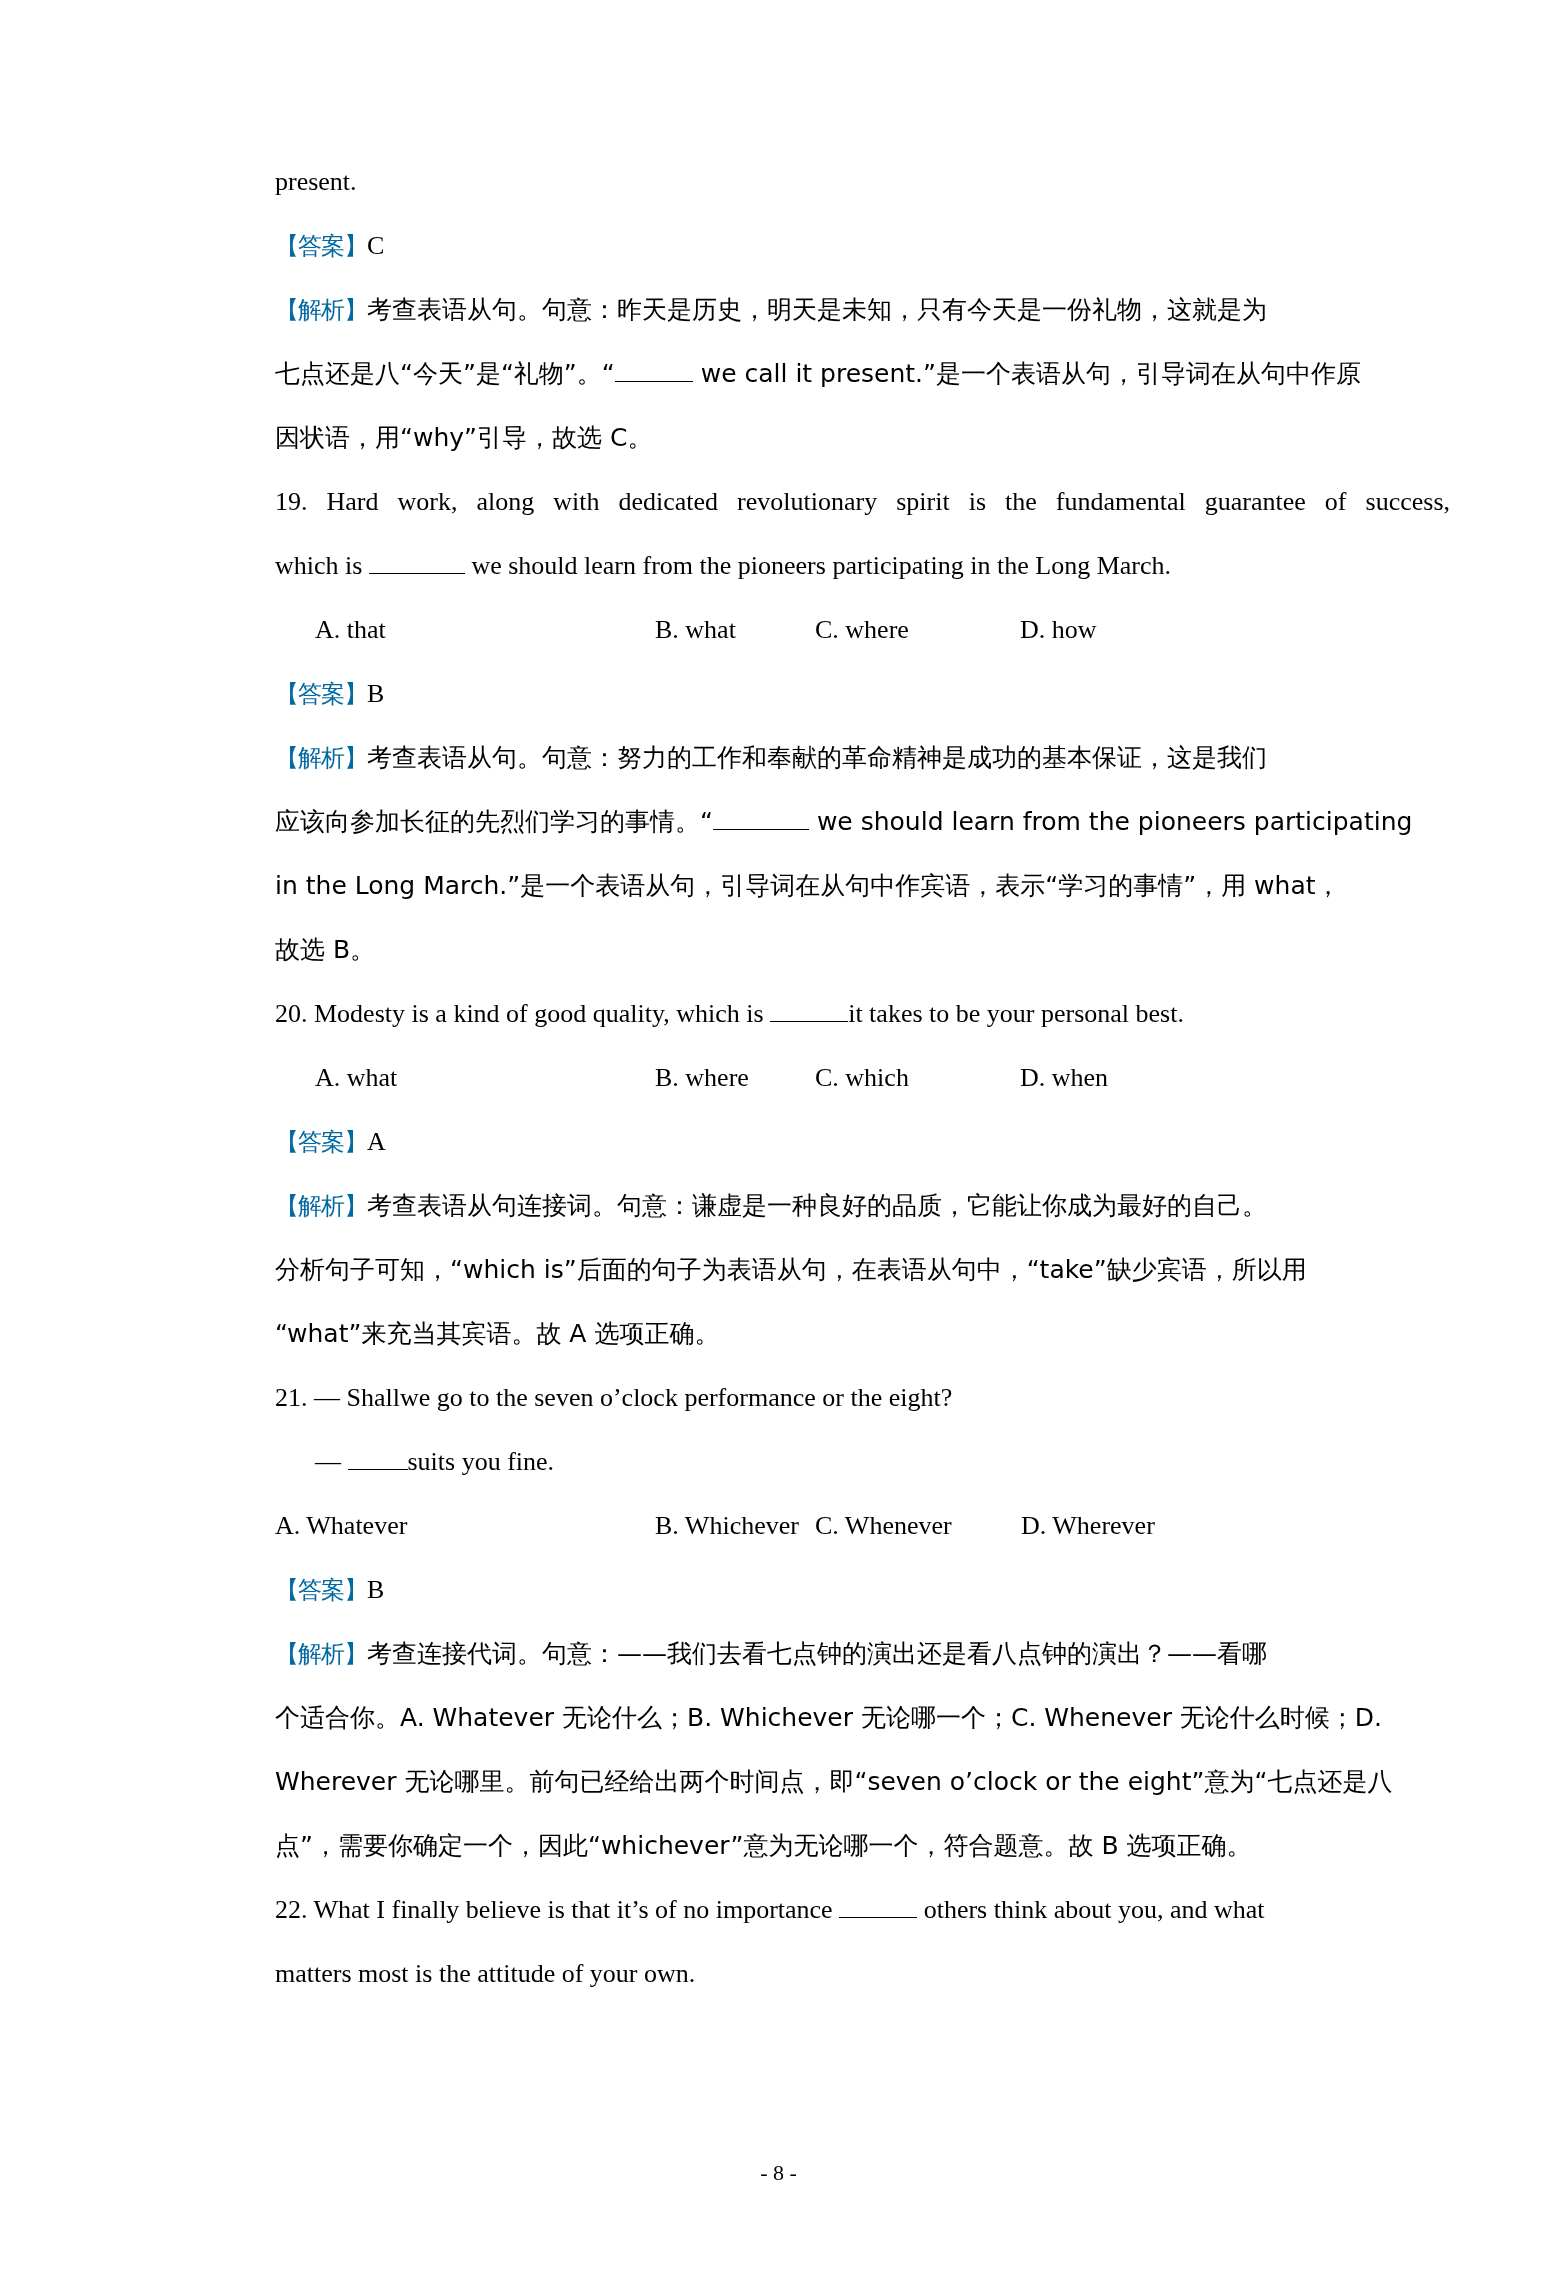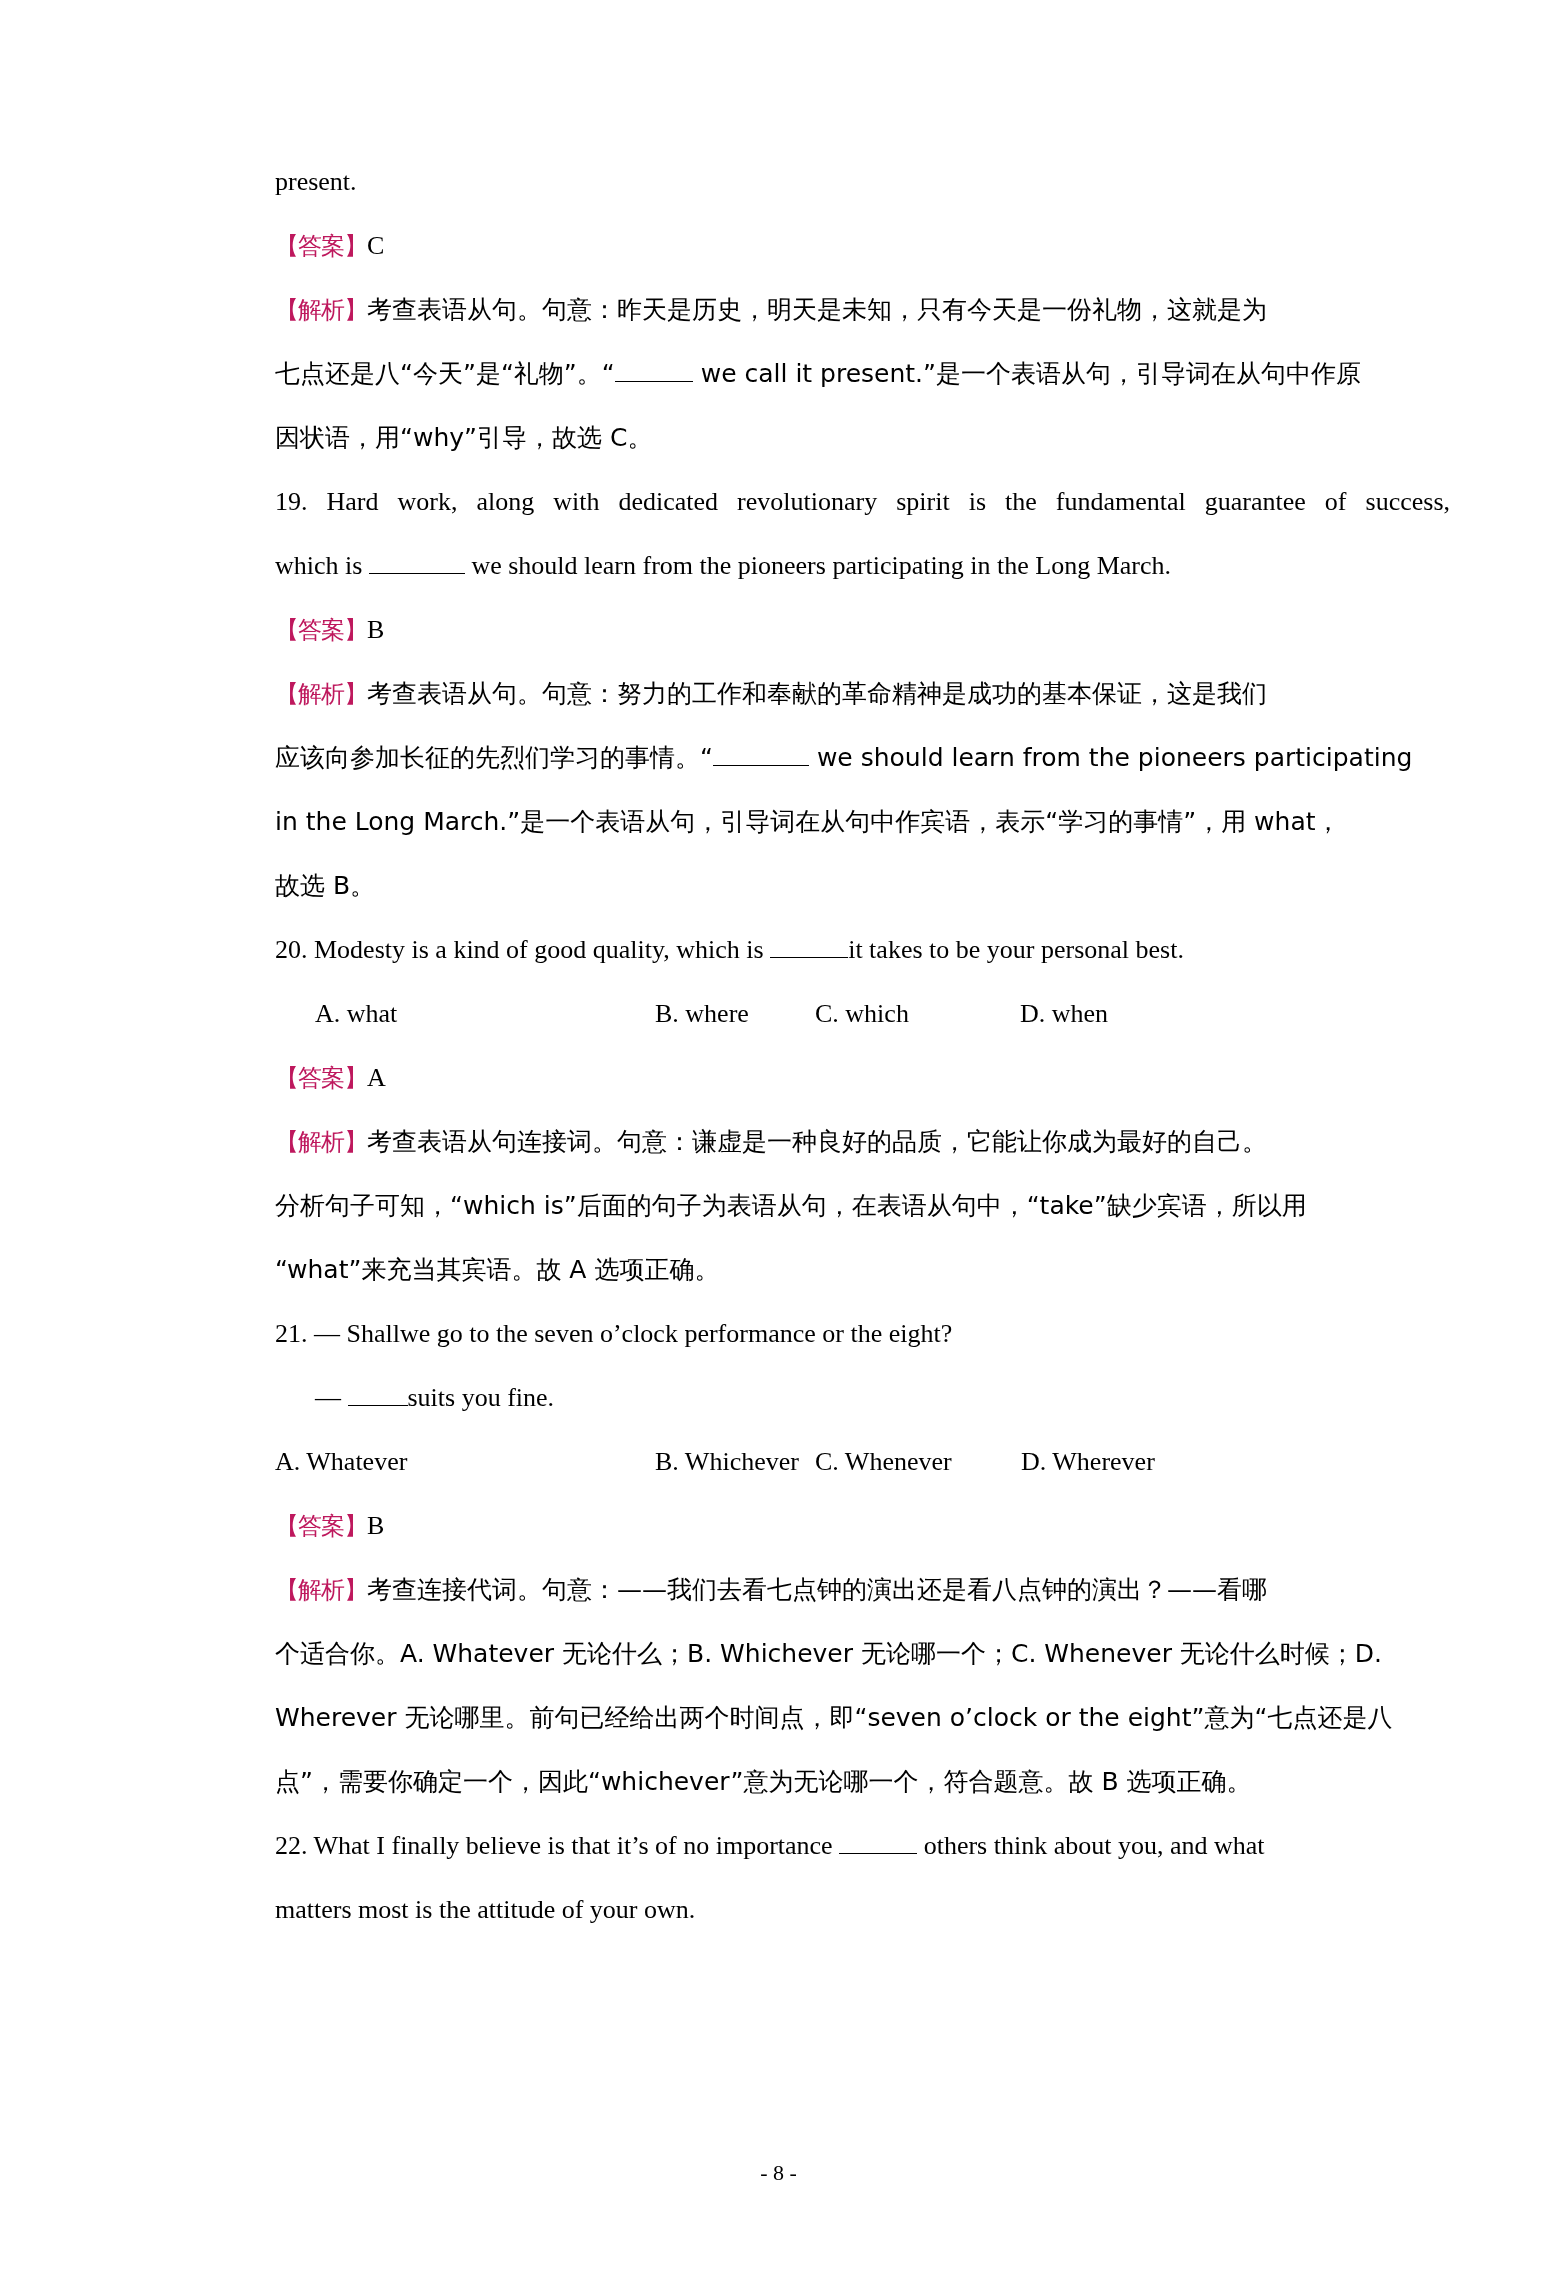--- a/index.html
+++ b/index.html
@@ -65,21 +65,21 @@
   .opt-c { left: 540px; }
   .opt-d { left: 745px; }
 
   .options.flush .opt-a { left: 0px; }
   .options.flush .opt-b { left: 380px; }
   .options.flush .opt-c { left: 540px; }
   .options.flush .opt-d { left: 746px; }
 
   
   .tag {
-    color: #be185d;
+    color: #0369a1;
     font-family: "DejaVu Sans", "Liberation Sans", sans-serif;
     font-size: 24px;
     letter-spacing: -1px;
   }
   .cn {
     font-family: "DejaVu Sans", "Liberation Sans", sans-serif;
     font-size: 25px;
   }
   .blank {
     display: inline-block;
@@ -122,20 +122,26 @@
         <span>七点还是八“今天”是“礼物”。“</span><span class="blank b-md"></span><span> we call it present.”是一个表语从句，引导词在从句中作原</span>
       </div>
       <div class="cn">因状语，用“why”引导，故选 C。</div>
     </div>
 
     <div class="stem stem-just">19. Hard work, along with dedicated revolutionary spirit is the fundamental guarantee of success,</div>
     <div class="stem">
       <span>which is </span><span class="blank b-lg"></span><span> we should learn from the pioneers participating in the Long March.</span>
     </div>
 
+    <div class="options">
+      <span class="opt-a">A. that</span>
+      <span class="opt-b">B. what</span>
+      <span class="opt-c">C. where</span>
+      <span class="opt-d">D. how</span>
+    </div>
 
     <div class="line">
       <span class="tag">【答案】</span><span>B</span>
     </div>
 
     <div>
       <div class="cn" style="line-height:64px;">
         <span class="tag">【解析】</span><span>考查表语从句。句意：努力的工作和奉献的革命精神是成功的基本保证，这是我们</span>
       </div>
       <div class="cn" style="line-height:64px;">

